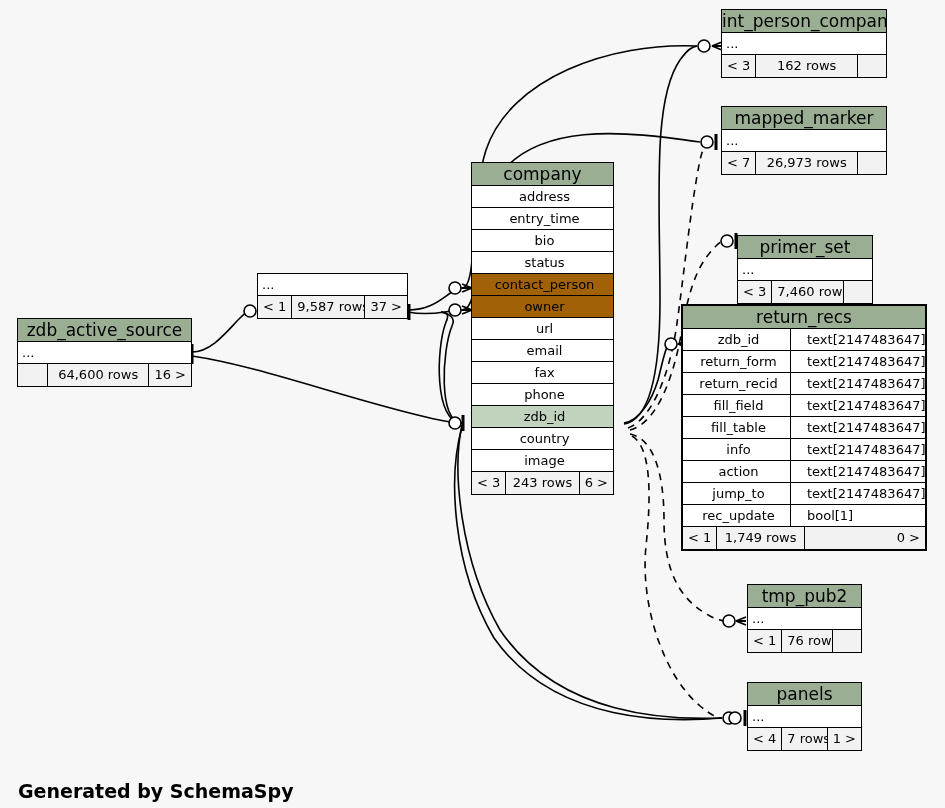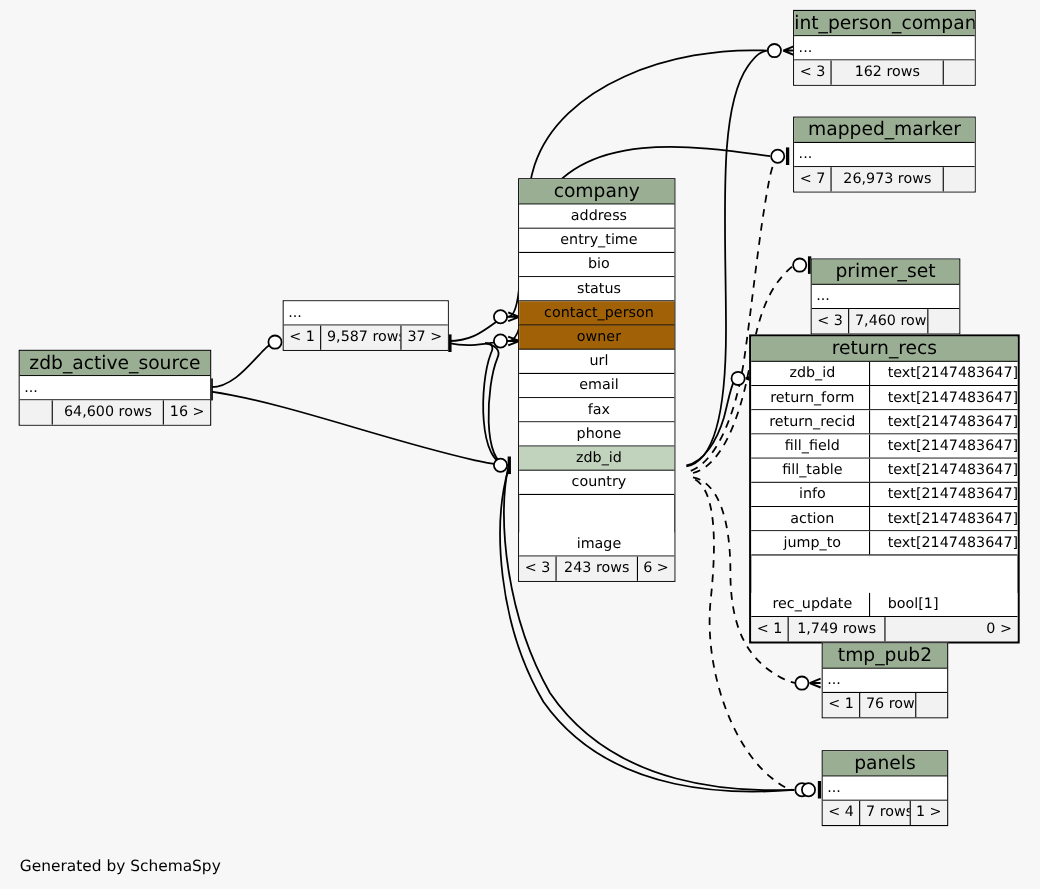--- a/index.html
+++ b/index.html
@@ -33,21 +33,21 @@
     overflow:hidden;
   }
   .row{
     height:22px;
     line-height:22px;
     border-bottom:1px solid #000;
     display:flex;
     background:#fff;
     box-sizing:border-box;
   }
-  .row:last-of-type{border-bottom:1px solid #000;margin-top:34px;}
+  .row:last-of-type{border-bottom:1px solid #000;}
   .row .cname{
     padding-left:4px;
     flex:1 1 auto;
     white-space:nowrap;
     overflow:hidden;
     text-align:center;
   }
   .row .ctype{
     padding-left:16px;
     border-left:1px solid #000;
@@ -77,23 +77,24 @@
   .foot > div:last-child{border-right:none;}
   .foot .f-left{flex:0 0 auto;min-width:30px;}
   .foot .f-mid{flex:1 1 auto;text-align:center;}
   .foot .f-right{flex:0 0 auto;min-width:28px;text-align:right;}
   .foot .f-right.wide{min-width:120px;}
 
   .credit{
     position:absolute;
     left:18px;
     top:780px;
-    font-size:14px;
+    font-size:19px;
     color:#000;
     white-space:nowrap;
+    font-weight:bold;
   }
 </style>
 </head>
 <body>
 
 <div id="canvas">
 
   <svg class="edges" viewBox="0 0 945 808">
     <g fill="none" stroke="#000" stroke-width="1.6">
 

